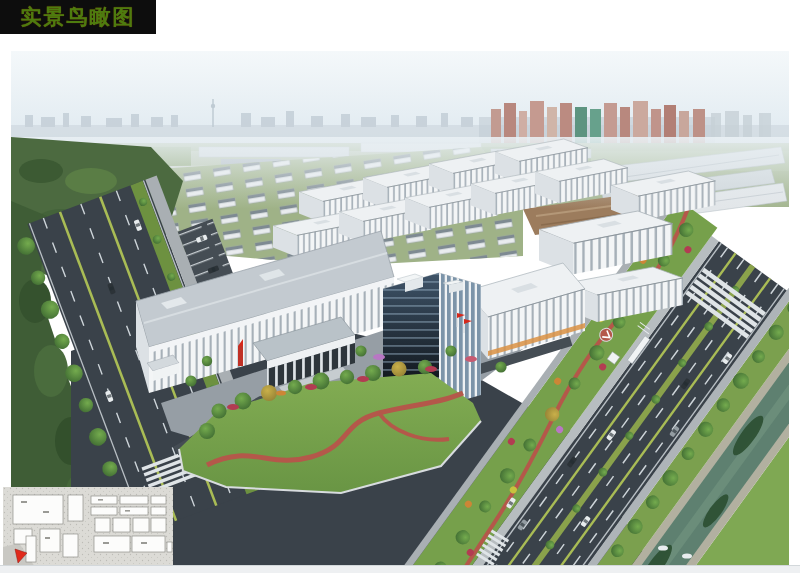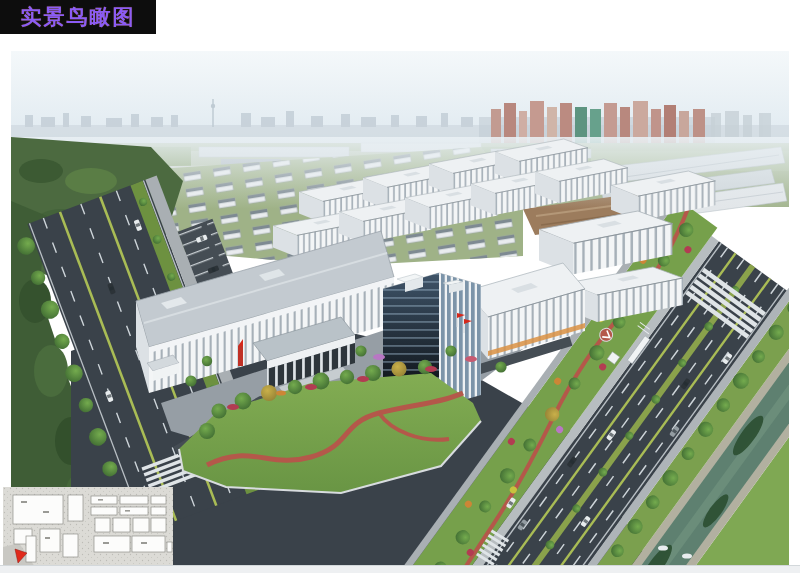--- a/index.html
+++ b/index.html
@@ -1,20 +1,20 @@
 <!DOCTYPE html>
 <html><head>
 <meta charset="utf-8">
 <style>
   html,body{margin:0;padding:0;background:#ffffff;}
   .stage{position:relative;width:800px;height:573px;background:#ffffff;overflow:hidden;
          font-family:"DejaVu Sans","Liberation Sans",sans-serif;}
   .badge{position:absolute;left:0;top:0;width:156px;height:34px;background:#0d0d0d;
          display:flex;align-items:center;justify-content:center;}
-  .badge span{color:#8b5cf6;font-size:21px;font-weight:bold;letter-spacing:2px;
+  .badge span{color:#4d7c0f;font-size:21px;font-weight:bold;letter-spacing:2px;
               text-shadow:0 0 1px #7a4b00;white-space:nowrap;}
   .photo{position:absolute;left:11px;top:51px;width:778px;height:514px;}
   .photo svg{display:block;width:778px;height:514px;}
   .inset{position:absolute;left:3px;top:487px;width:170px;height:83px;
          box-shadow:0 0 0 1px #b4b3ae inset;}
   .inset svg{display:block;width:170px;height:83px;}
   .footer-strip{position:absolute;left:0;top:565px;width:800px;height:8px;
                 background:#eef0f2;border-top:1px solid #d3d8db;box-sizing:border-box;}
 </style>
 </head>

